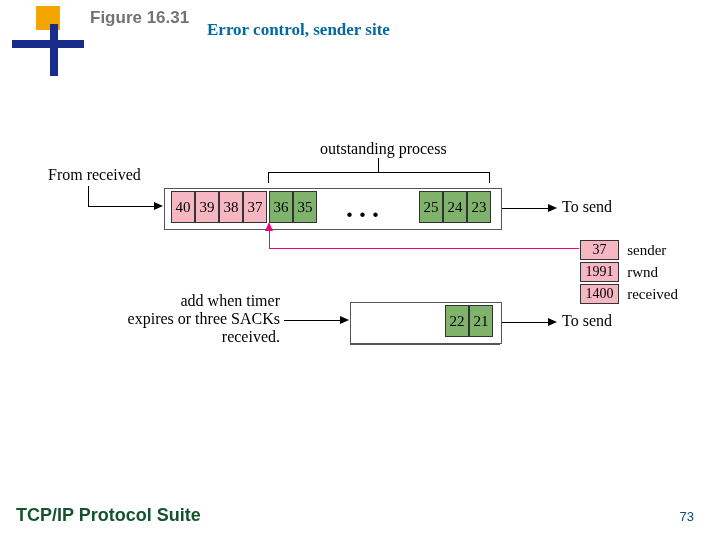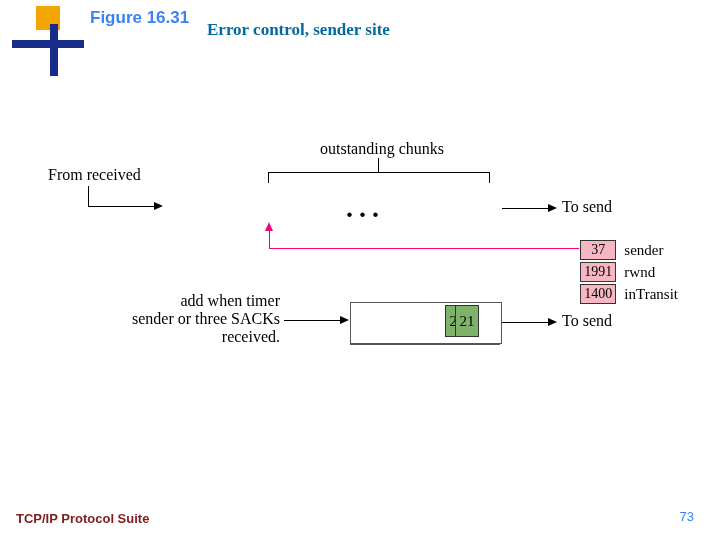--- a/index.html
+++ b/index.html
@@ -1,23 +1,23 @@
 <!DOCTYPE html>
 <html><head>
 <meta charset="utf-8">
 <style>
   html,body{margin:0;padding:0;width:720px;height:540px;background:#fff;font-family:"Times New Roman",serif;color:#000;position:relative}
   .logo{position:absolute;left:12px;top:6px;width:72px;height:70px}
   .logo .o{position:absolute;left:24px;top:0;width:24px;height:24px;background:#f5a500}
   .logo .h{position:absolute;left:0;top:34px;width:72px;height:8px;background:#1a2c8a}
   .logo .v{position:absolute;left:38px;top:18px;width:8px;height:52px;background:#1a2c8a}
-  .fig-title{position:absolute;left:90px;top:8px;font-family:Arial,Helvetica,sans-serif;font-weight:bold;font-size:17px;color:#3b82f6}
+  .fig-title{position:absolute;left:90px;top:8px;font-family:Arial,Helvetica,sans-serif;font-weight:bold;font-size:17px;color:#737373}
   .fig-sub{position:absolute;left:207px;top:20px;font-family:"Times New Roman",serif;font-weight:bold;font-size:17px;color:#0369a1}
-  .footer{position:absolute;left:16px;bottom:14px;font-family:Arial,Helvetica,sans-serif;font-weight:bold;font-size:13px;color:#7f1d1d}
-  .pagenum{position:absolute;right:26px;bottom:16px;font-family:Arial,Helvetica,sans-serif;font-size:13px;color:#3b82f6}
+  .footer{position:absolute;left:16px;bottom:14px;font-family:Arial,Helvetica,sans-serif;font-weight:bold;font-size:18px;color:#14532d}
+  .pagenum{position:absolute;right:26px;bottom:16px;font-family:Arial,Helvetica,sans-serif;font-size:13px;color:#0c4a6e}
   .dgm{position:absolute;left:40px;top:130px;width:640px;height:300px;font-family:"Times New Roman",serif;font-size:16px;color:#000}
   .lbl{position:absolute}
   .queue{position:absolute;height:40px;border:1px solid #555;background:#fff}
   .cell{position:absolute;top:2px;height:32px;width:24px;border:1px solid #333;box-sizing:border-box;text-align:center;line-height:30px;font-size:15px}
   .pink{background:#f7b7c2}
   .green{background:#7fb36b}
   .dots{position:absolute;font-size:28px;letter-spacing:6px;font-weight:bold}
   .bracket{position:absolute;border:1px solid #000;border-bottom:none}
   .stateTbl{position:absolute;font-size:15px}
   .stateTbl td{padding:0}
@@ -43,22 +43,33 @@
 
 <div class="dgm">
 
   <div class="lbl" style="left:8px;top:36px">From received</div>
   <div class="arrow" style="left:48px;top:56px;width:1px;height:20px"></div>
   <div class="arrow" style="left:48px;top:76px;width:66px;height:1px"></div>
   <div class="ahead-r" style="left:114px;top:72px"></div>
 
   <div class="bracket" style="left:228px;top:42px;width:220px;height:10px"></div>
   <div class="arrow" style="left:338px;top:28px;width:1px;height:14px"></div>
-  <div class="lbl" style="left:280px;top:10px">outstanding chunks</div>
+  <div class="lbl" style="left:280px;top:10px">outstanding process</div>
 
+  <div class="queue" style="left:124px;top:58px;width:336px">
+    <div class="cell pink" style="left:6px">40</div>
+    <div class="cell pink" style="left:30px">39</div>
+    <div class="cell pink" style="left:54px">38</div>
+    <div class="cell pink" style="left:78px">37</div>
+    <div class="cell green" style="left:104px">36</div>
+    <div class="cell green" style="left:128px">35</div>
+    <div class="cell green" style="left:254px">25</div>
+    <div class="cell green" style="left:278px">24</div>
+    <div class="cell green" style="left:302px">23</div>
+  </div>
   <div class="dots" style="left:306px;top:62px">...</div>
 
 
   <div class="arrow" style="left:462px;top:78px;width:46px;height:1px"></div>
   <div class="ahead-r" style="left:508px;top:74px"></div>
   <div class="lbl" style="left:522px;top:68px">To send</div>
 
   <div class="arrow magenta" style="left:229px;top:118px;width:310px;height:1px"></div>
   <div class="arrow magenta" style="left:229px;top:100px;width:1px;height:18px"></div>
   <div class="ahead-u" style="left:225px;top:92px"></div>
@@ -68,34 +79,34 @@
         <tr>
           <td class="vcell">37</td>
           <td class="klabel">sender</td>
         </tr>
     <tr>
           <td class="vcell">1991</td>
           <td class="klabel">rwnd</td>
         </tr>
     <tr>
           <td class="vcell">1400</td>
-          <td class="klabel">inTransit</td>
+          <td class="klabel">received</td>
         </tr>
   </tbody>
     </table>
 
   <div class="lbl" style="left:60px;top:162px;text-align:right;width:180px;line-height:18px;white-space:pre-line">add when timer
-sender or three SACKs
+expires or three SACKs
 received.</div>
   <div class="arrow" style="left:244px;top:190px;width:56px;height:1px"></div>
   <div class="ahead-r" style="left:300px;top:186px"></div>
 
   <div class="queue" style="left:310px;top:172px;width:150px">
     <div class="cell green" style="left:94px">22</div>
-    <div class="cell green" style="left:104px">21</div>
+    <div class="cell green" style="left:118px">21</div>
   </div>
 
   <div class="arrow" style="left:462px;top:192px;width:46px;height:1px"></div>
   <div class="ahead-r" style="left:508px;top:188px"></div>
   <div class="lbl" style="left:522px;top:182px">To send</div>
 
   <div class="arrow" style="left:310px;top:214px;width:150px;height:1px;background:#555"></div>
 
 </div>
 

